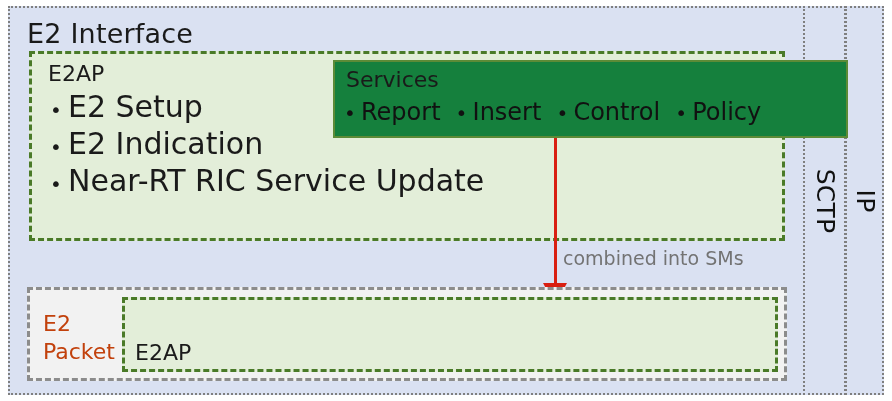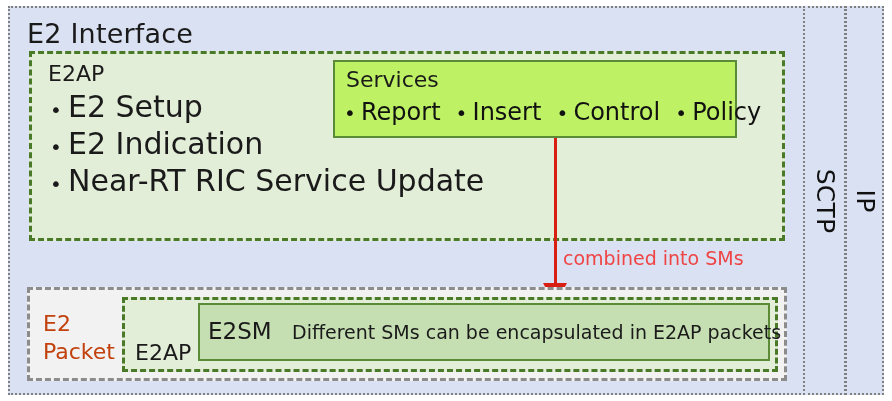--- a/index.html
+++ b/index.html
@@ -99,25 +99,25 @@
     display: inline-block;
     width: 18px;
     font-size: 20px;
   }
 
   
   .services-box {
     position: absolute;
     left: 333px;
     top: 60px;
-    width: 404px;
+    width: 515px;
     height: 78px;
     box-sizing: border-box;
     border: 2px solid #5c8b37;
-    background: #bef264;
+    background: #15803d;
   }
   .services-box .box-title {
     position: absolute;
     left: 11px;
     top: 5px;
     font-size: 22px;
     color: #1a1a1a;
   }
   .svc-items {
     position: absolute;
@@ -157,21 +157,21 @@
     height: 0;
     border-left: 12px solid transparent;
     border-right: 12px solid transparent;
     border-top: 22px solid #d91f11;
   }
   .arrow-label {
     position: absolute;
     left: 563px;
     top: 247px;
     font-size: 19px;
-    color: #ef4444;
+    color: #737373;
     white-space: nowrap;
   }
 
   
   .e2packet {
     position: absolute;
     left: 27px;
     top: 287px;
     width: 760px;
     height: 94px;
@@ -279,18 +279,14 @@
     <div class="pkt-label">
       <div>E2</div>
       <div>Packet</div>
     </div>
   </div>
 
   <div class="e2ap-bottom">
     <div class="inner-label">E2AP</div>
   </div>
 
-  <div class="e2sm">
-    <div class="inner-label">E2SM</div>
-    <div class="desc">Different SMs can be encapsulated in E2AP packets</div>
-  </div>
 
 </div>
 
 </body></html>

